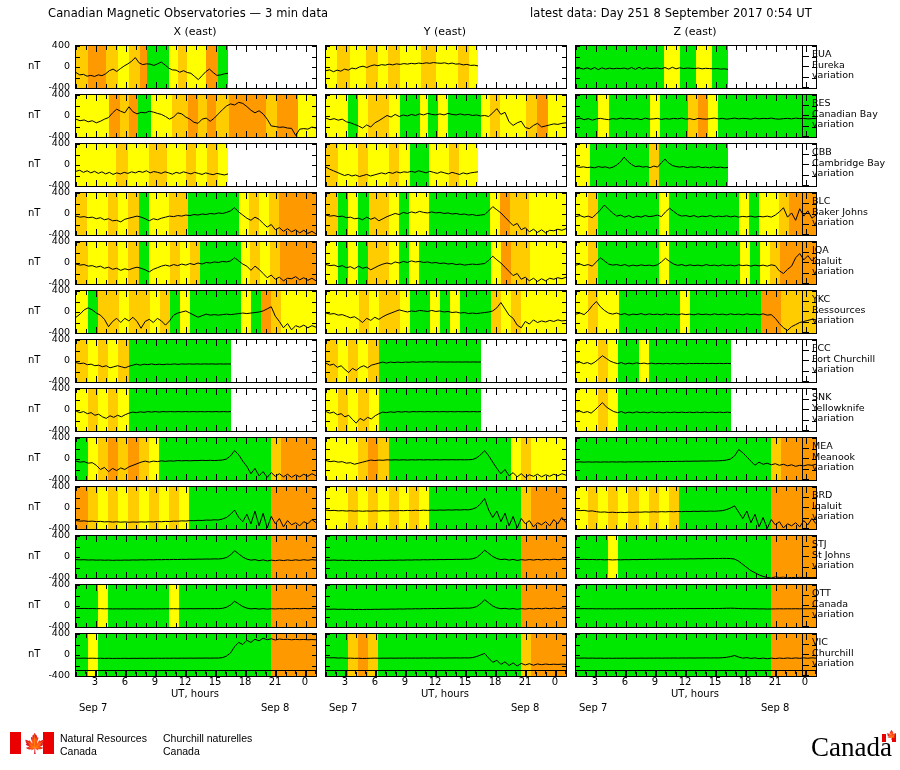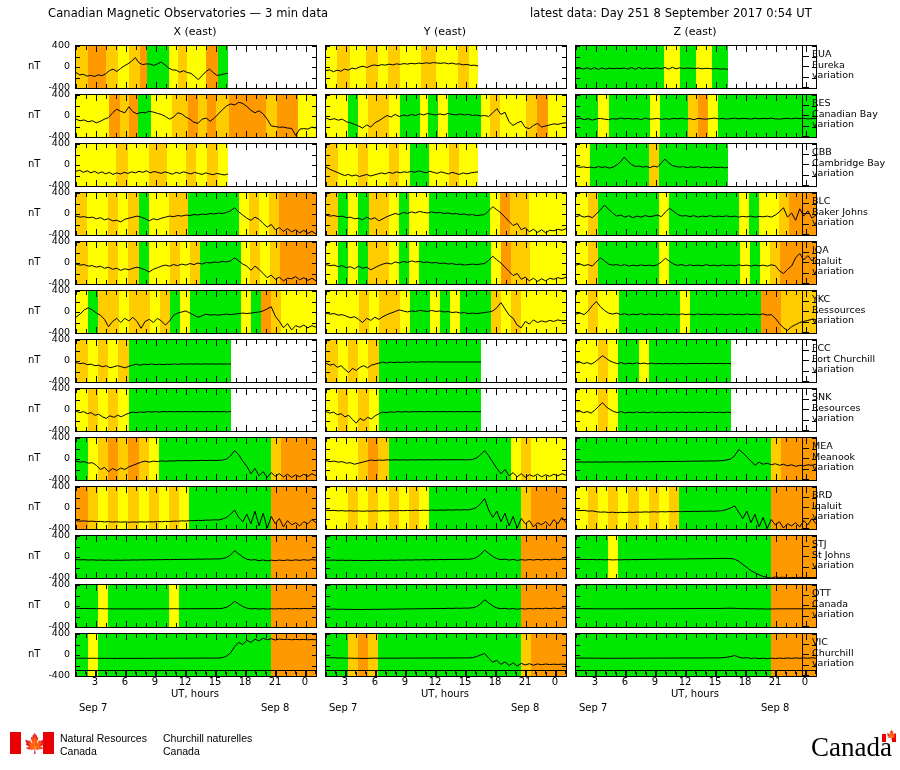--- a/index.html
+++ b/index.html
@@ -2104,21 +2104,21 @@
         </div>
       </div>
       <div class="stnaxis" style="top: 0px; height: 42px;"></div>
       <div class="stntick" style="top: 0px;"></div>
       <div class="stntick" style="top: 10.5px;"></div>
       <div class="stntick" style="top: 21px;"></div>
       <div class="stntick" style="top: 31.5px;"></div>
       <div class="stntick" style="top: 42px;"></div>
       <div class="stn" style="top: 4px;">
         <div>SNK</div>
-        <div>Resources</div>
+        <div>Yellowknife</div>
         <div>variation</div>
       </div>
     </div>
     <div class="rowwrap" style="top: 392px;">
       <div class="nTlab" style="top: 15px;">nT</div>
       <div class="ylab" style="left: 40px; width: 30px; top: -6px;">400</div>
       <div class="ylab" style="left: 40px; width: 30px; top: 15px;">0</div>
       <div class="ylab" style="left: 40px; width: 30px; top: 36px;">-400</div>
       <div class="panel p0">
         <div class="bands">

